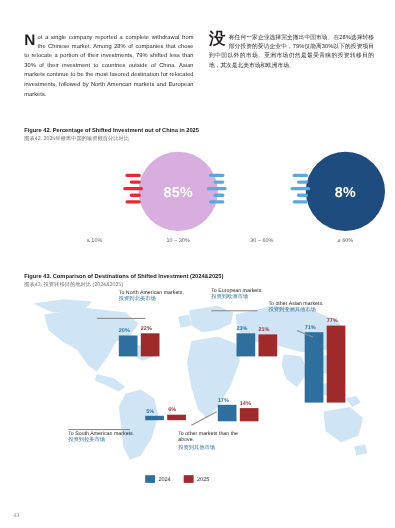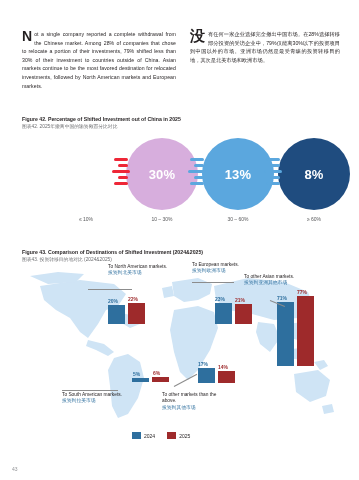--- a/index.html
+++ b/index.html
@@ -116,22 +116,21 @@
   </div>
 
   <div class="fig-cap" style="top:116px;">
     <div class="t-en">Figure 42. Percentage of Shifted Investment out of China in 2025</div>
     <div class="t-zh">图表42. 2025年撤离中国的输资额百分比对比</div>
   </div>
 
   <div class="fig42">
     <div class="bubbles">
 
-      <div class="bub b1">30%</div>
-      <div class="bub b2">13%</div>
+      <div class="bub b1">85%</div>
       <div class="bub b3">8%</div>
 
       <div class="dashes g0">
         <span class="d-a" style="left:2px;width:14px;background:#ee2737;"></span>
         <span class="d-b" style="left:6px;width:10px;background:#ee2737;"></span>
         <span class="d-c" style="left:0px;width:18px;background:#ee2737;"></span>
         <span class="d-d" style="left:6px;width:10px;background:#ee2737;"></span>
         <span class="d-e" style="left:2px;width:14px;background:#ee2737;"></span>
       </div>
       <div class="dashes g1">

